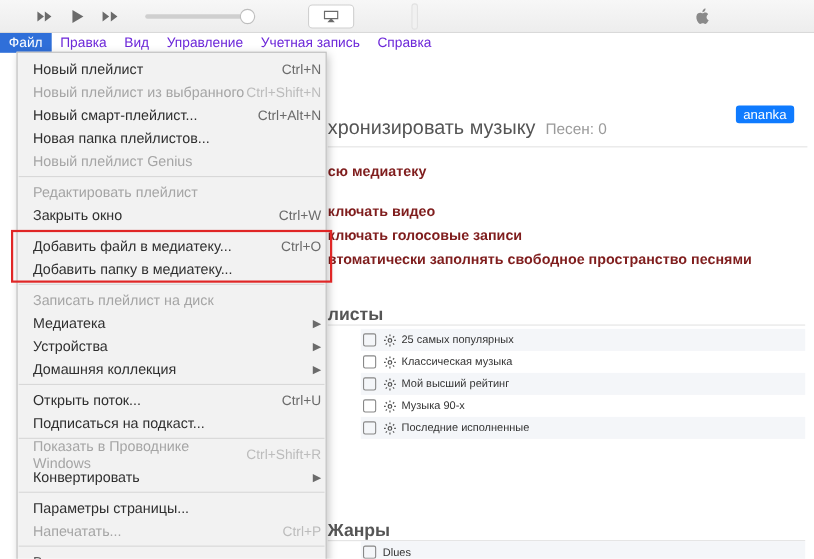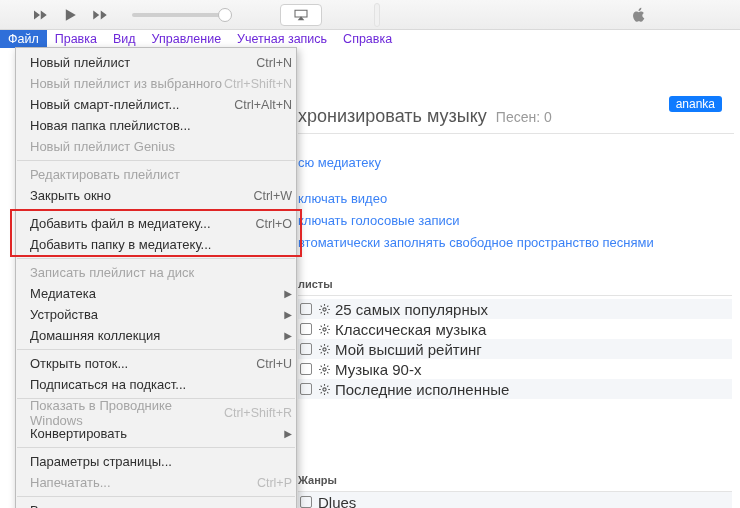--- a/index.html
+++ b/index.html
@@ -23,25 +23,25 @@
   .content { position: relative; height: calc(508px - 30px - 18px); }
 
   
   .page { position: absolute; left: 0; top: 0; right: 0; bottom: 0; padding-top: 12px; }
   .badge { position: absolute; right: 18px; top: 20px; background: #0f7bff; color: #fff; border-radius: 3px; padding: 1px 7px; font-size: 12px; margin-top: 28px; }
   .sync-title { position: absolute; left: 298px; top: 58px; font-size: 18px; color: #555; }
   .sync-title .count { color: #9a9a9a; font-size: 14px; margin-left: 4px; }
   .hr { position: absolute; left: 298px; right: 6px; top: 85px; height: 1px; background: #e3e3e3; }
 
   .opt-col { position: absolute; left: 298px; top: 100px; right: 6px; }
-  .opt { display: flex; align-items: flex-end; height: 22px; font-size: 13px; color: #3b82f6; }
-  .section-title { position: absolute; left: 298px; font-weight: 600; font-size: 11px; color: #555; }
+  .opt { display: flex; align-items: flex-start; height: 22px; font-size: 13px; color: #7f1d1d; font-weight: bold; }
+  .section-title { position: absolute; left: 298px; font-weight: 600; font-size: 16px; color: #555; }
 
   .playlist-box { position: absolute; left: 298px; right: 8px; top: 251px; }
-  .pl-row { height: 20px; display: flex; align-items: center; padding-left: 2px; font-size: 15px; }
+  .pl-row { height: 20px; display: flex; align-items: center; padding-left: 2px; font-size: 10px; margin-left: 30px; }
   .pl-row:nth-child(odd) { background: #f4f6f9; }
   .pl-row .check { width: 12px; height: 12px; border: 1px solid #888; border-radius: 2px; margin-right: 6px; }
   .gear-icon { width: 13px; height: 13px; margin-right: 4px; }
   .hr2 { position: absolute; left: 298px; right: 8px; height: 1px; background: #e3e3e3; }
 
   .genres-box { position: absolute; left: 298px; right: 8px; top: 444px; }
 
   
   .dropdown { position: absolute; left: 15px; top: -1px; width: 282px; background: #f2f2f2; border: 1px solid #bdbdbd; box-shadow: 2px 3px 8px rgba(0,0,0,.25); padding: 4px 0; }
   .dd-item { display: flex; align-items: center; justify-content: space-between; height: 21px; padding: 0 4px 0 14px; font-size: 13px; color: #2f2f2f; }

